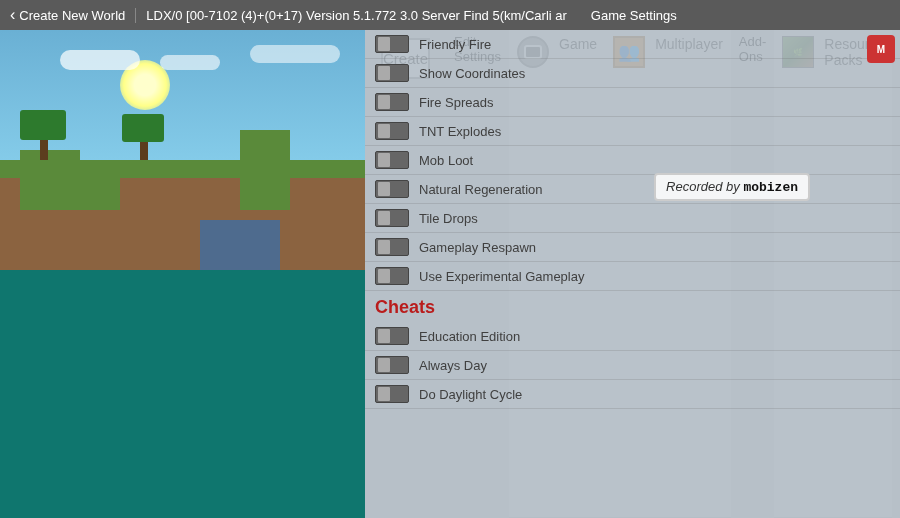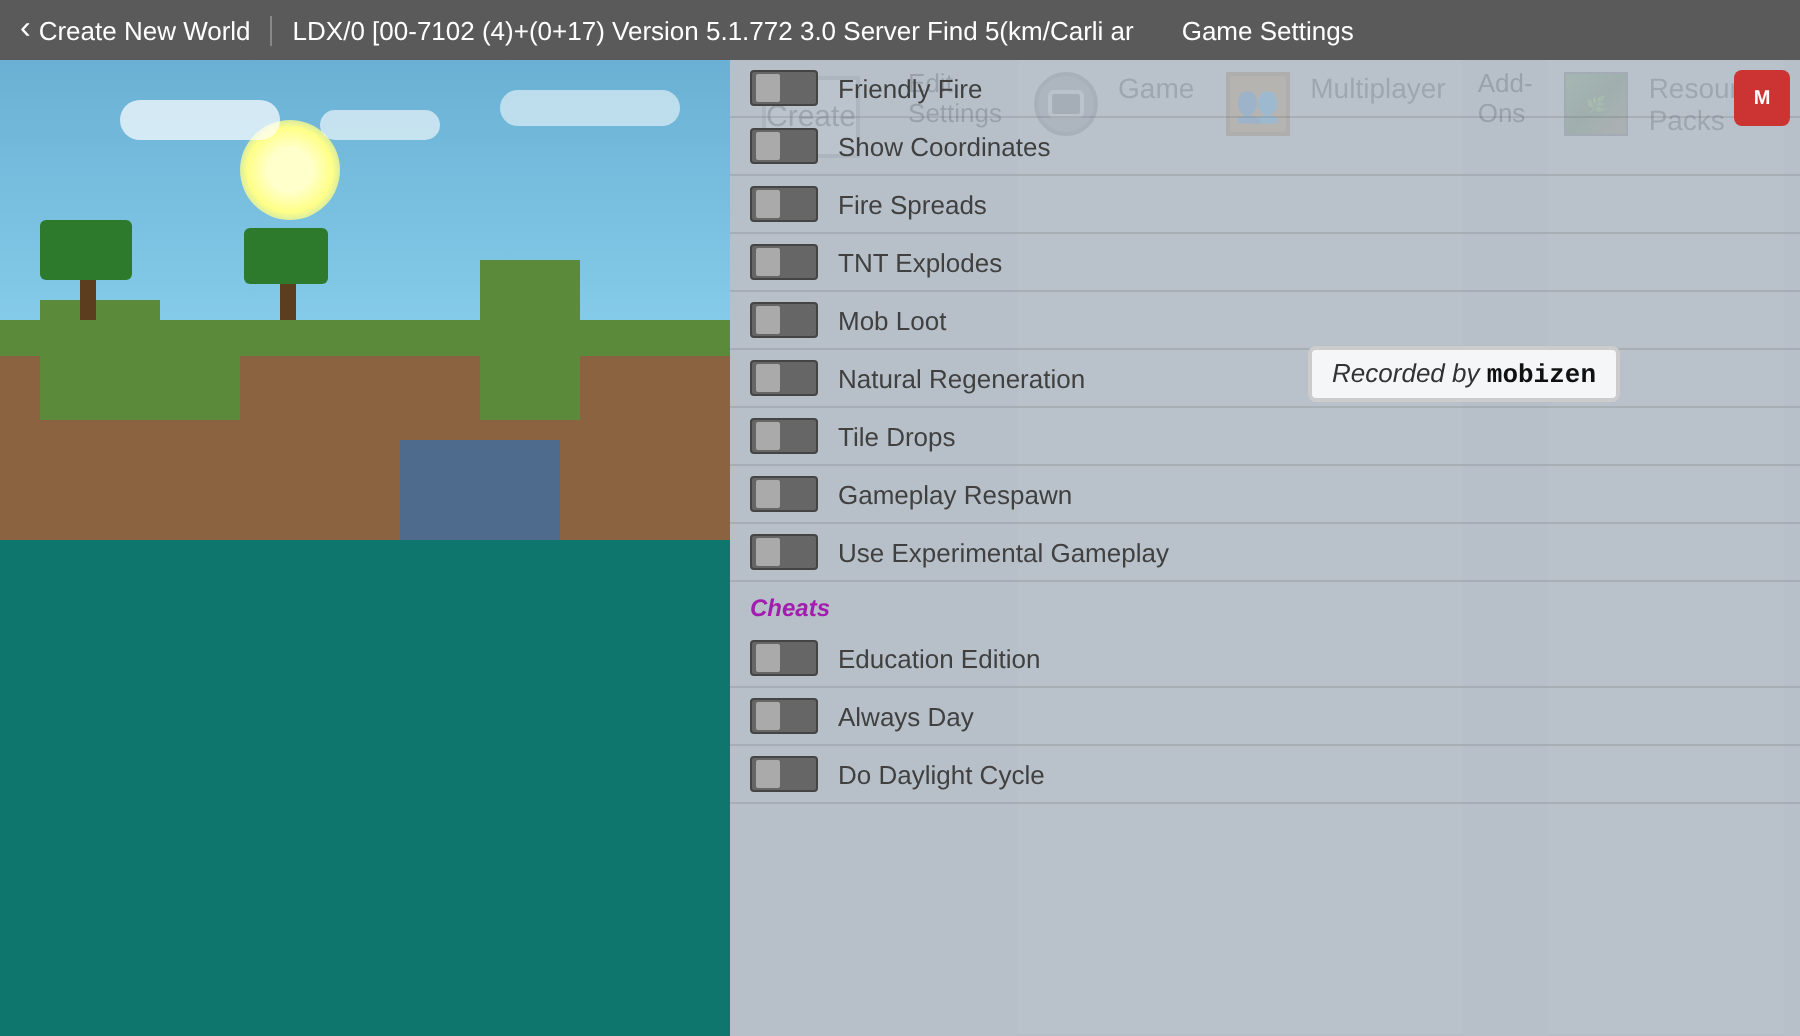--- a/index.html
+++ b/index.html
@@ -233,25 +233,24 @@
       background: #aaa;
       border-radius: 1px;
     }
     .toggle-label {
       font-size: 13px;
       color: #404040;
     }
 
     
     .cheats-section-label {
-      font-size: 12px;
+      font-size: 18px;
       font-weight: bold;
-      color: #a21caf;
+      color: #b91c1c;
       padding: 6px 10px 4px 10px;
-      font-style: italic;
     }
 
     
     .recorded-watermark {
       position: absolute;
       top: 173px;
       right: 90px;
       background: rgba(255,255,255,0.85);
       border: 2px solid #ccc;
       border-radius: 4px;

